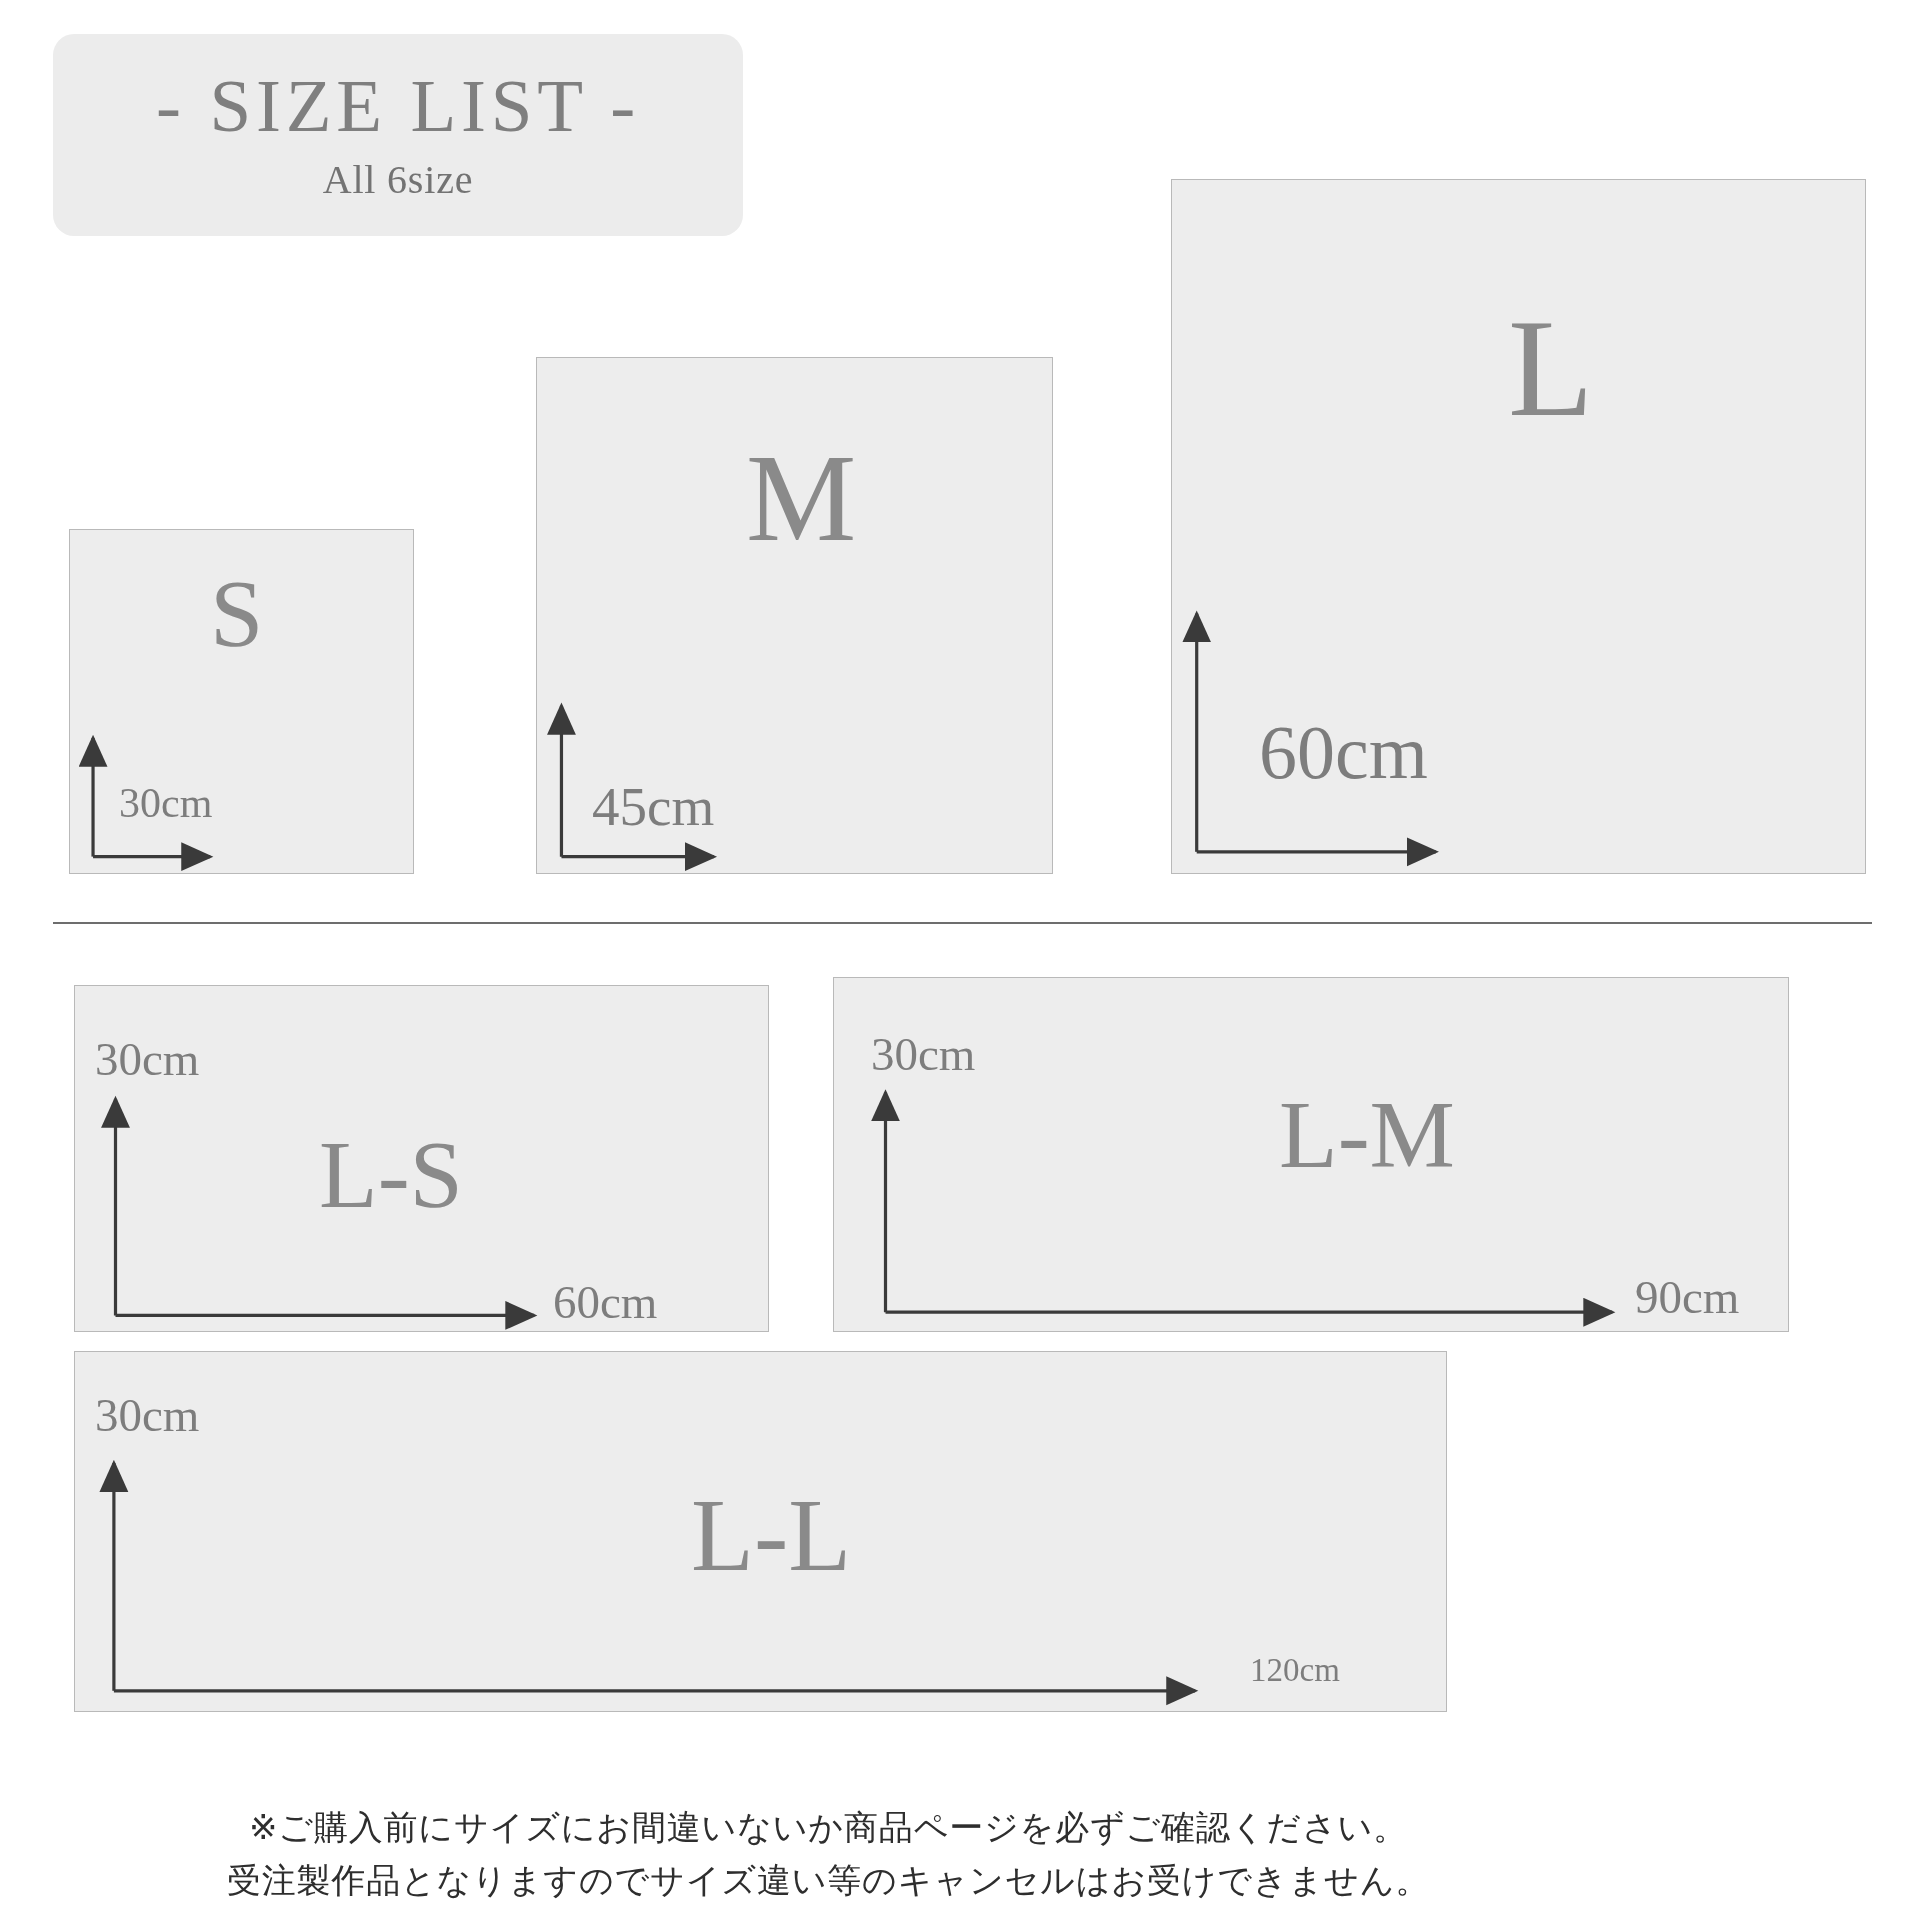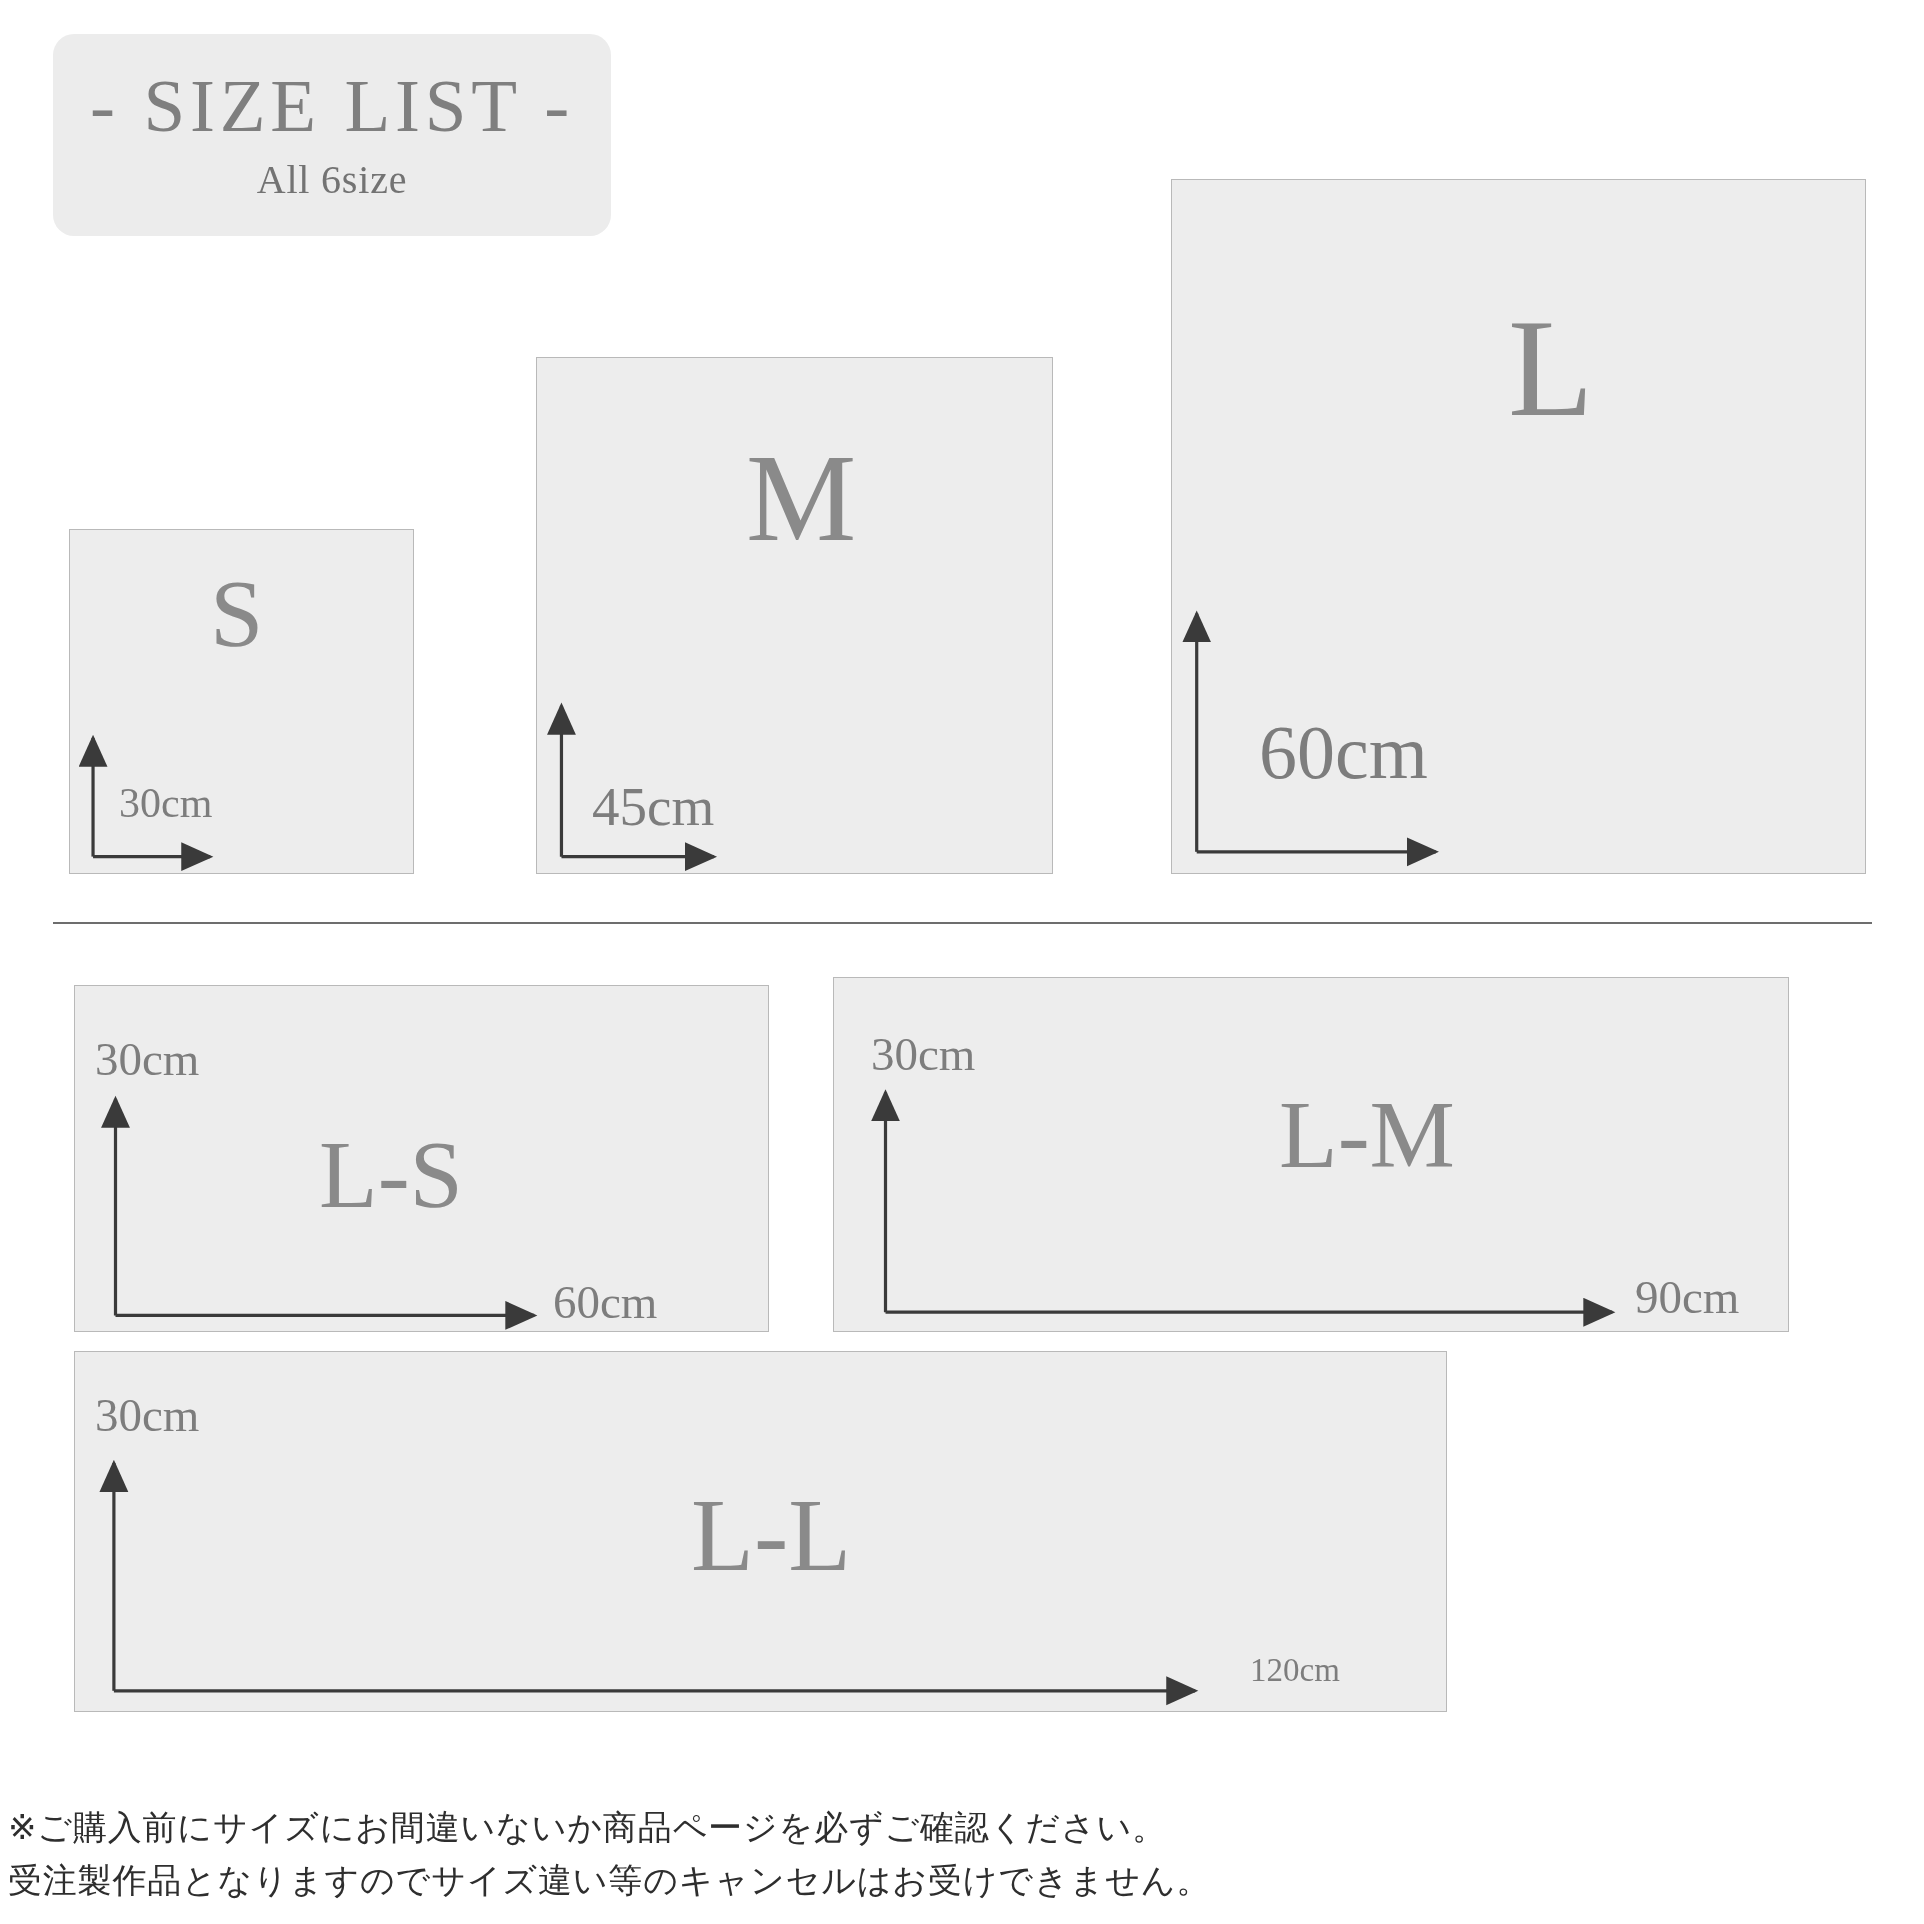--- a/index.html
+++ b/index.html
@@ -20,21 +20,21 @@
     left: 0; top: 0;
     width: 1925px;
     height: 1925px;
   }
 
   
   .title-badge {
     position: absolute;
     left: 53px;
     top: 34px;
-    width: 558px;
+    width: 690px;
     height: 202px;
     background: #ececec;
     border-radius: 21px;
     display: flex;
     flex-direction: column;
     align-items: center;
     justify-content: center;
   }
   .title-main {
     font-family: "Liberation Serif", serif;
@@ -88,24 +88,24 @@
     left: 53px;
     top: 922px;
     width: 1819px;
     height: 2.4px;
     background: #6d6d6d;
   }
 
   
   .footer {
     position: absolute;
-    left: 8px;
+    left: 14px;
     top: 1801px;
     width: 1629px;
-    text-align: left;
+    text-align: center;
   }
   .footer-line {
     font-family: "DejaVu Sans", sans-serif;
     font-size: 34px;
     color: #2e2e2e;
     line-height: 1.55;
     letter-spacing: 0.8px;
   }
 </style>
 </head>

